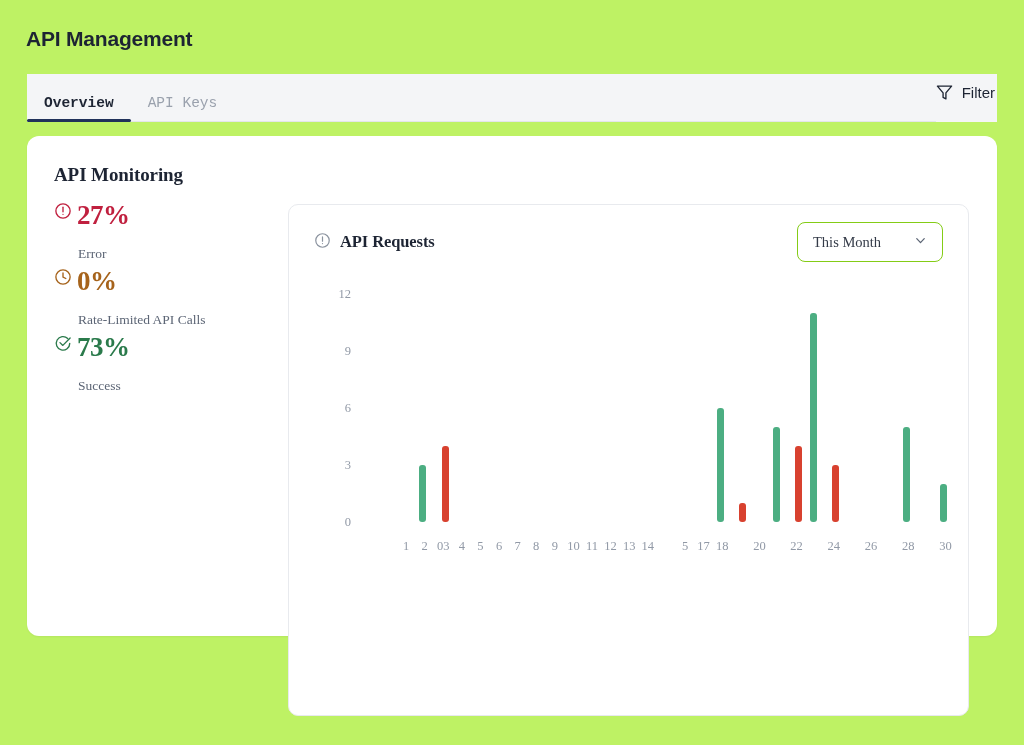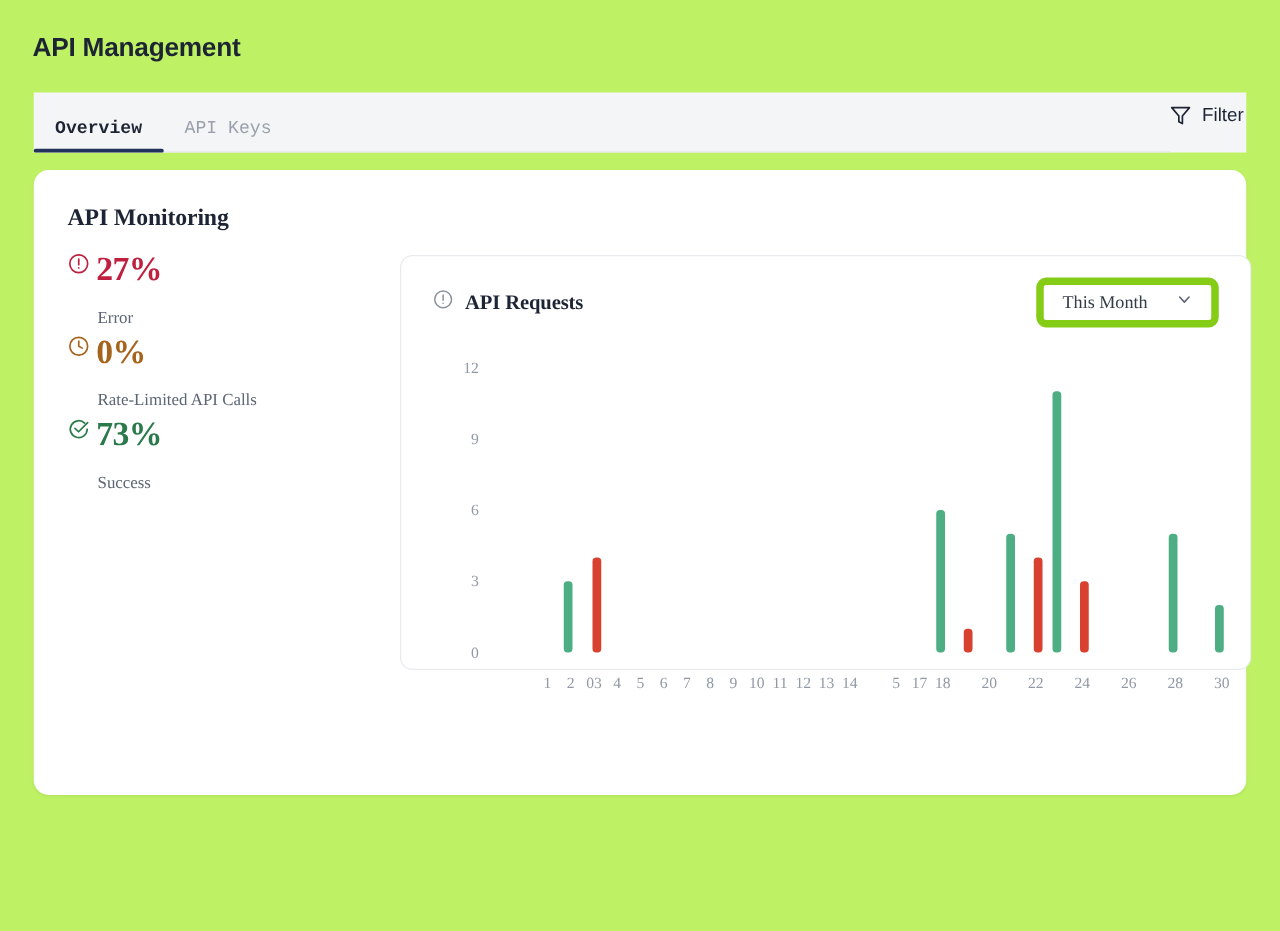--- a/index.html
+++ b/index.html
@@ -127,25 +127,24 @@
     font-size: 13.5px;
     color: #5c6575;
     margin: 10px 0 0 24px;
   }
   .metric-icon { display: block; }
 
   
   .chart-panel {
     position: absolute;
     left: 261px; top: 68px;
-    width: 681px; height: 332px;
+    width: 681px; height: 512px;
     border: 1px solid #e8eaee;
     border-radius: 10px;
     background: #fff;
-    margin-left: 32px;
   }
   .chart-head {
     position: absolute;
     left: 25px; top: 17px;
     right: 25px;
     height: 40px;
     display: flex;
     align-items: center;
     justify-content: space-between;
   }
@@ -155,21 +154,21 @@
     gap: 9px;
   }
   .chart-title {
     font-size: 16.5px;
     font-weight: bold;
     color: #1d2433;
     letter-spacing: -0.1px;
   }
   .range-select {
     width: 146px; height: 40px;
-    border: 6px solid #84cc16;
+    border: 1px solid #84cc16;
     border-radius: 8px;
     background: #fff;
     display: flex;
     align-items: center;
     justify-content: space-between;
     padding: 0 14px 0 15px;
     font-size: 14.5px;
     color: #343b48;
     cursor: pointer;
   }

